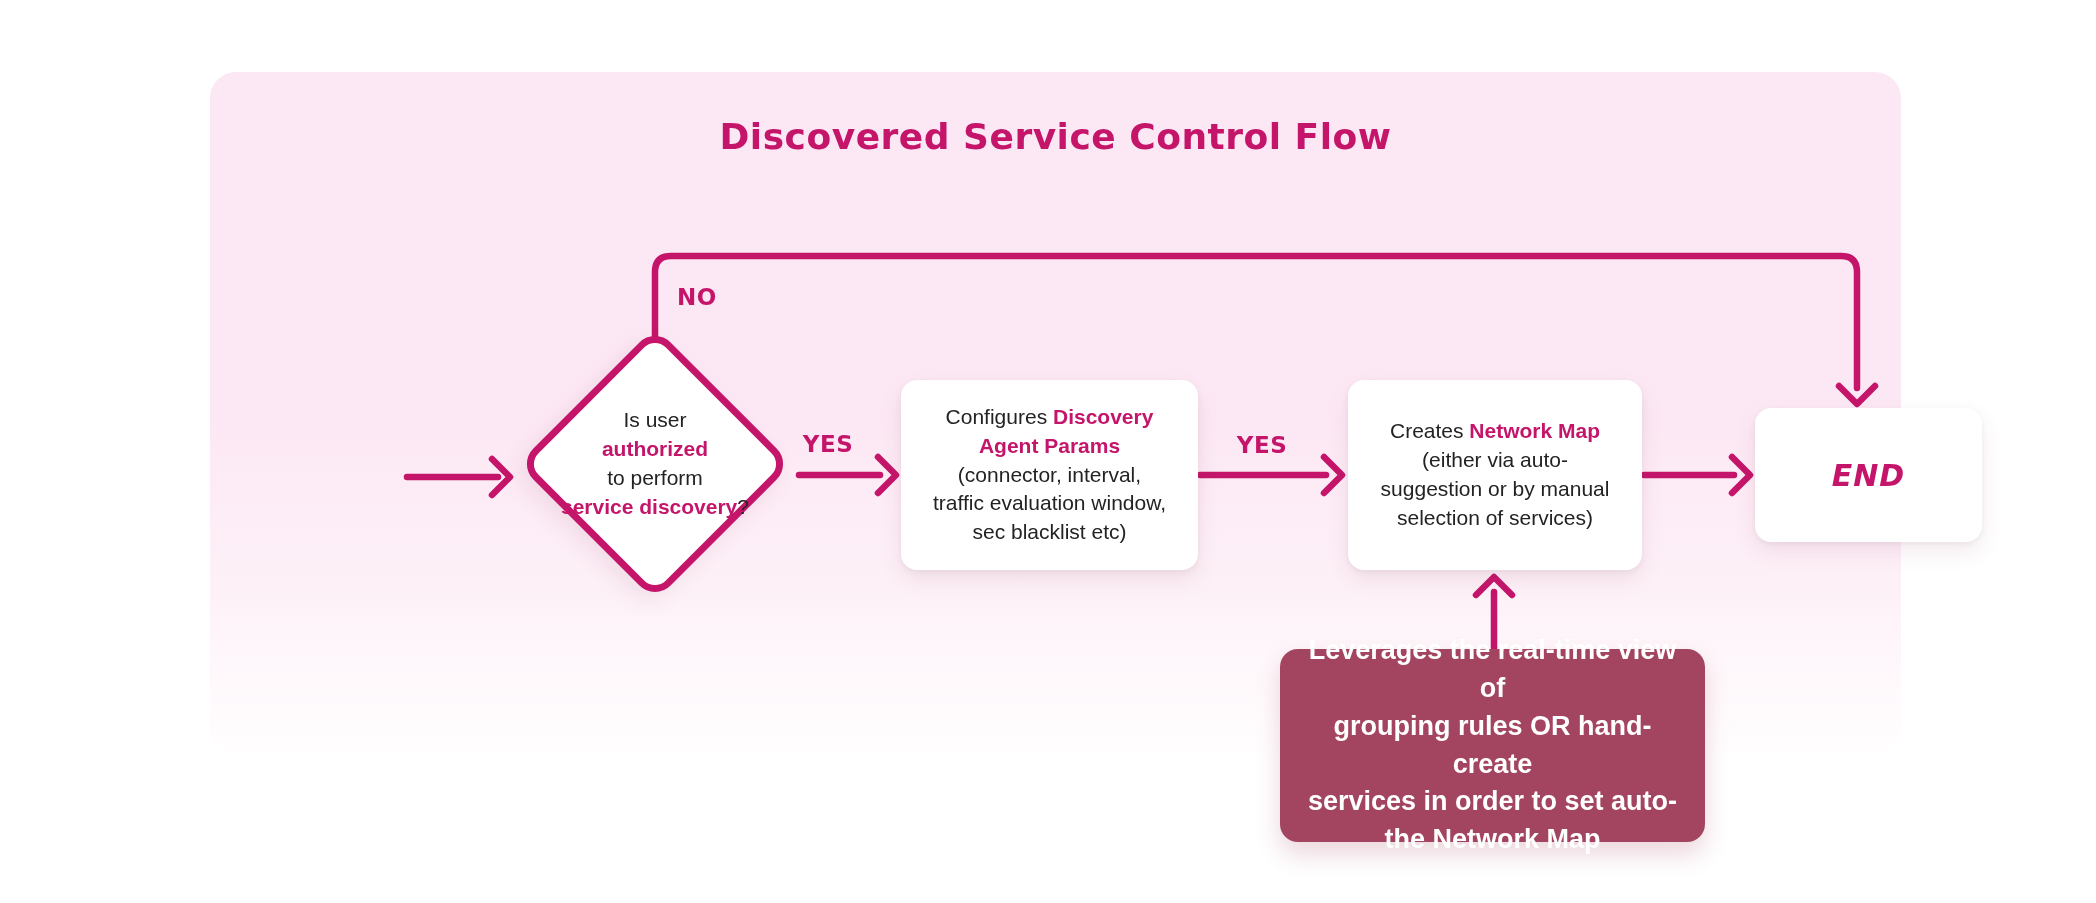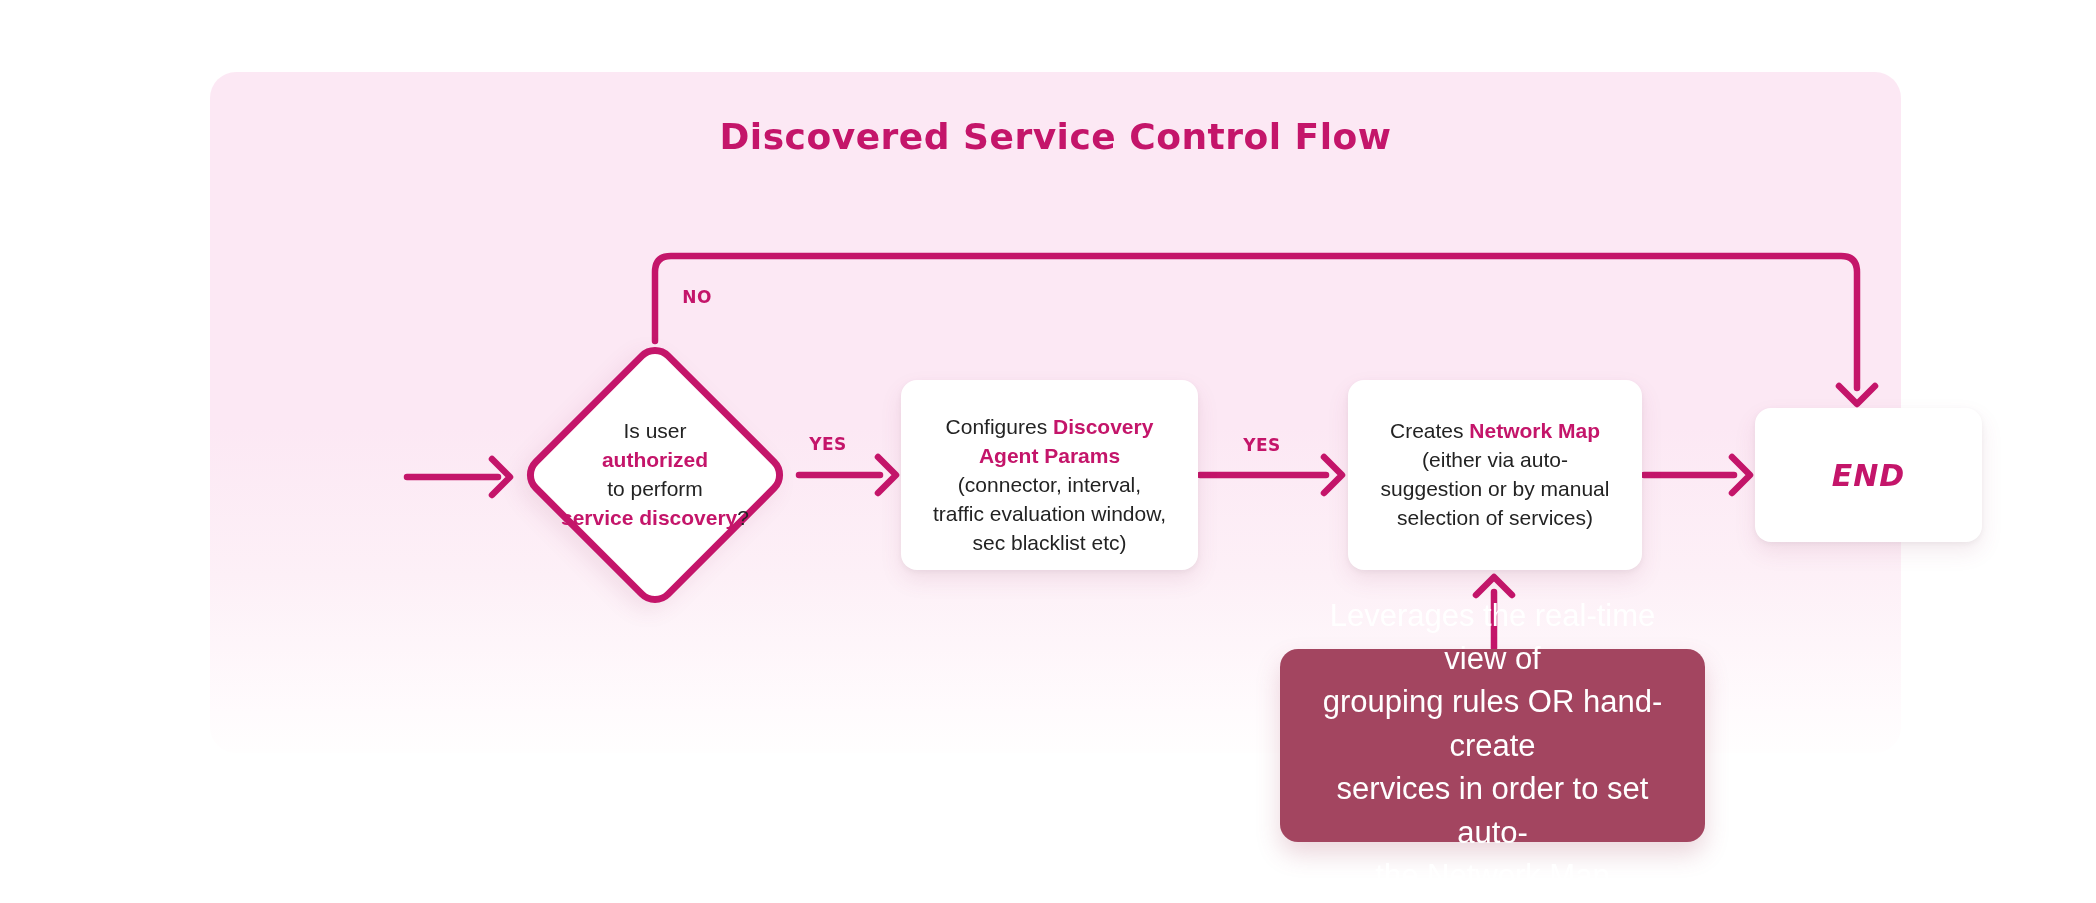--- a/index.html
+++ b/index.html
@@ -61,38 +61,38 @@
   }
   .node-text {
     font-size: 21px;
     line-height: 1.38;
     font-weight: 500;
     color: var(--node-text);
   }
   .node-text .hl { color: var(--accent); font-weight: bold; }
 
   .box-start    { left: 113px; top: 402px; width: 293px; height: 150px; }
-  .box-configure{ left: 901px; top: 380px; width: 297px; height: 190px; align-items: flex-end; }
+  .box-configure{ left: 901px; top: 380px; width: 297px; height: 190px; }
   .box-create   { left: 1348px; top: 380px; width: 294px; height: 190px; }
 
   .box-end {
     left: 1755px; top: 408px; width: 227px; height: 134px;
   }
   .end-label {
     font-family: "DejaVu Sans", "Liberation Sans", sans-serif;
     font-weight: bold;
     font-size: 30px;
     letter-spacing: 1px;
     color: var(--accent);
     font-style: italic;
   }
 
   .diamond-wrap {
     position: absolute;
-    left: 515px; top: 335px;
+    left: 515px; top: 324px;
     width: 280px; height: 280px;
   }
   .diamond-shape {
     position: absolute;
     left: 50%; top: 50%;
     width: 194px; height: 194px;
     transform: translate(-50%, -50%) rotate(45deg);
     background: #ffffff;
     border: 7px solid var(--accent);
     border-radius: 22px;
@@ -102,44 +102,44 @@
     position: absolute; inset: 0;
     display: flex; align-items: center; justify-content: center;
     text-align: center;
   }
 
   .edge-label {
     position: absolute;
     transform: translate(-50%, -50%);
     font-family: "DejaVu Sans", "Liberation Sans", sans-serif;
     font-weight: bold;
-    font-size: 17px;
+    font-size: 23px;
     letter-spacing: 0.5px;
     color: var(--accent);
     white-space: nowrap;
   }
   .label-yes-1 { left: 828px;  top: 444px; }
   .label-yes-2 { left: 1262px; top: 445px; }
   .label-no    { left: 697px;  top: 297px; }
 
   .annotation-box {
     position: absolute;
     left: 1280px; top: 649px;
     width: 425px; height: 193px;
     background: var(--annotation-bg);
     border-radius: 18px;
     display: flex; align-items: center; justify-content: center;
     text-align: center;
     padding: 18px 26px;
     box-shadow: 0 12px 24px rgba(163, 69, 96, 0.22);
   }
   .annotation-text {
-    font-size: 31px;
+    font-size: 27px;
     line-height: 1.4;
-    font-weight: 400;
+    font-weight: 700;
     color: #ffffff;
   }
 </style>
 </head>
 <body>
 
 <div class="stage">
 
   <div class="panel"></div>
 

